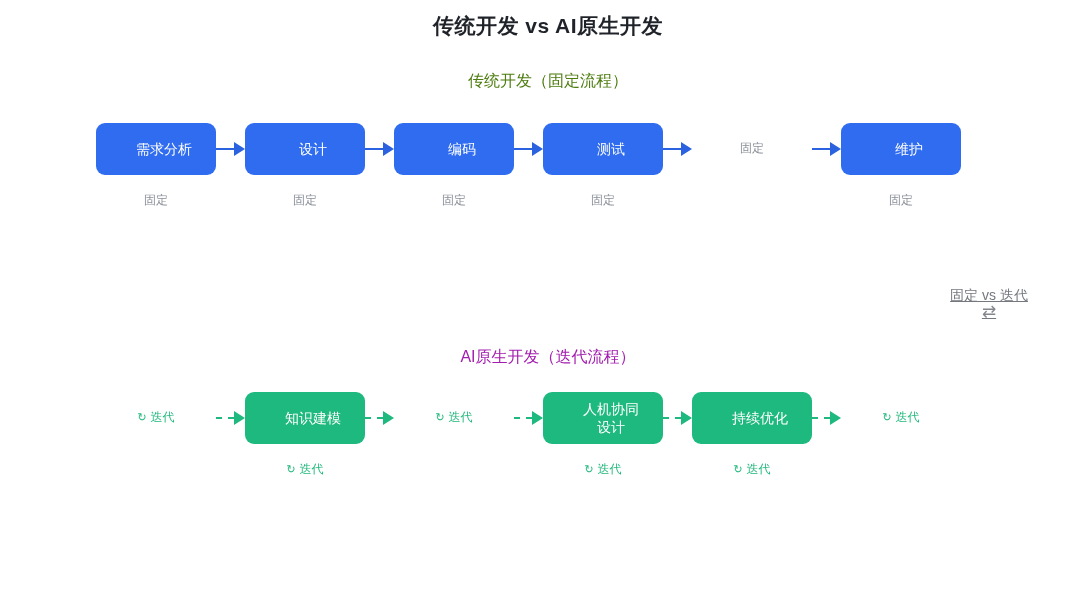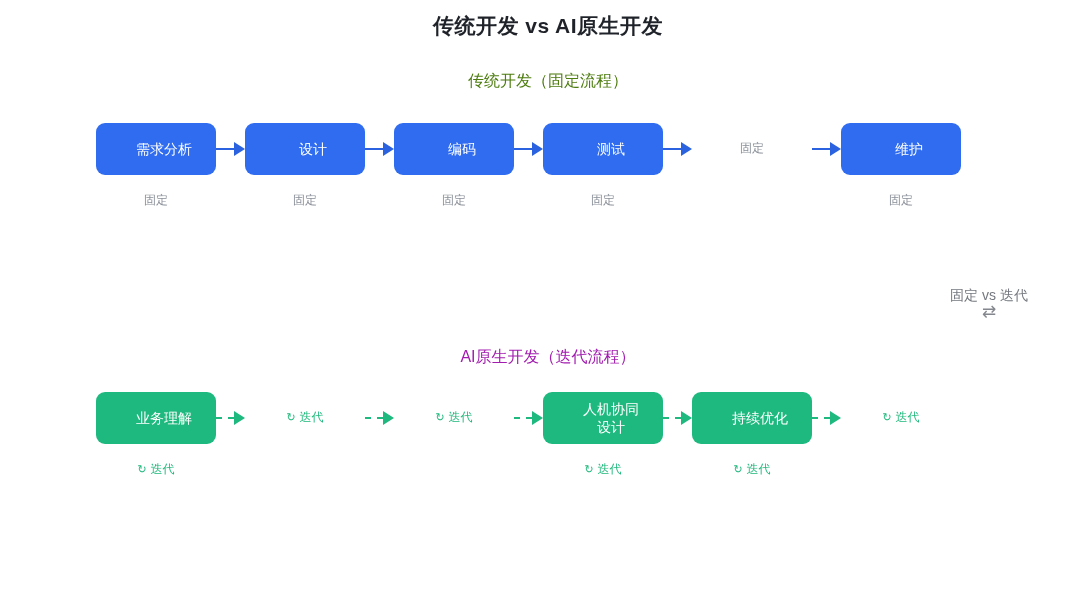--- a/index.html
+++ b/index.html
@@ -34,21 +34,21 @@
   .conn{width:29px;height:52px;display:flex;align-items:center;box-sizing:border-box;}
   .conn .line{flex:1;border-top:2px solid;}
   .conn-blue .line{border-color:#2a62df;}
   .conn-green .line{border-color:#1eb97e;border-top-style:dashed;}
   .conn .head{width:0;height:0;border-top:7px solid transparent;
     border-bottom:7px solid transparent;border-left:11px solid;}
   .conn-blue .head{border-left-color:#2a62df;}
   .conn-green .head{border-left-color:#1eb97e;}
 
   .compare{position:absolute;top:286px;left:933px;width:96px;text-align:center;
-    color:#74787e;font-size:14px;line-height:18px;}
+    color:#74787e;font-size:14px;line-height:18px;text-decoration:underline;}
   .compare .swap{font-size:17px;line-height:14px;color:#84888e;margin-top:1px;}
 </style>
 </head>
 <body>
 
 <div class="canvas">
 
   <div class="page-title">传统开发 vs AI原生开发</div>
 
   <div class="section-subtitle subtitle-trad">传统开发（固定流程）</div>
@@ -101,31 +101,31 @@
 
   <div class="compare">
     <div>固定 vs 迭代</div>
     <div class="swap">⇄</div>
   </div>
 
   <div class="section-subtitle subtitle-ai">AI原生开发（迭代流程）</div>
 
   <div class="flow flow-ai">
     <div class="cell">
-      <div class="box box-green">业务理解</div>
       <div class="note note-iter">
           <span class="iter-icon">↻</span>
           <span>迭代</span>
         </div>
     </div>
     <div class="conn conn-green">
         <div class="line"></div>
         <div class="head"></div>
       </div>
     <div class="cell">
+      <div class="box box-green">知识建模</div>
       <div class="note note-iter">
           <span class="iter-icon">↻</span>
           <span>迭代</span>
         </div>
     </div>
     <div class="conn conn-green">
         <div class="line"></div>
         <div class="head"></div>
       </div>
     <div class="cell">

